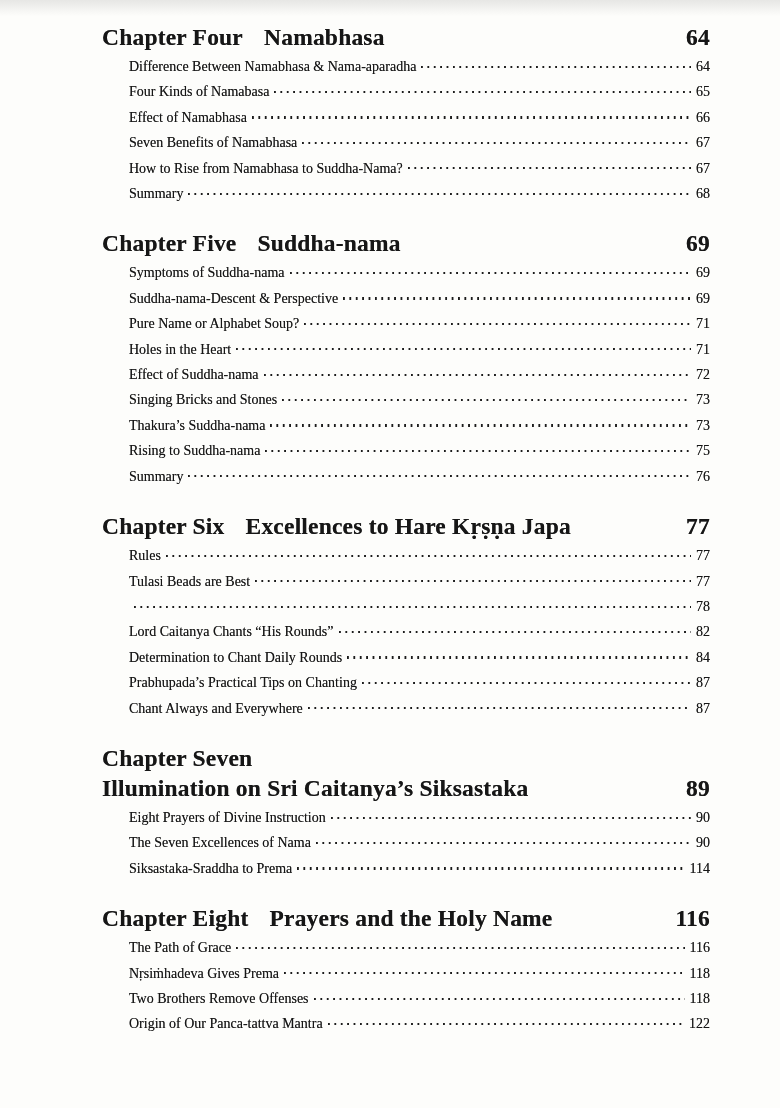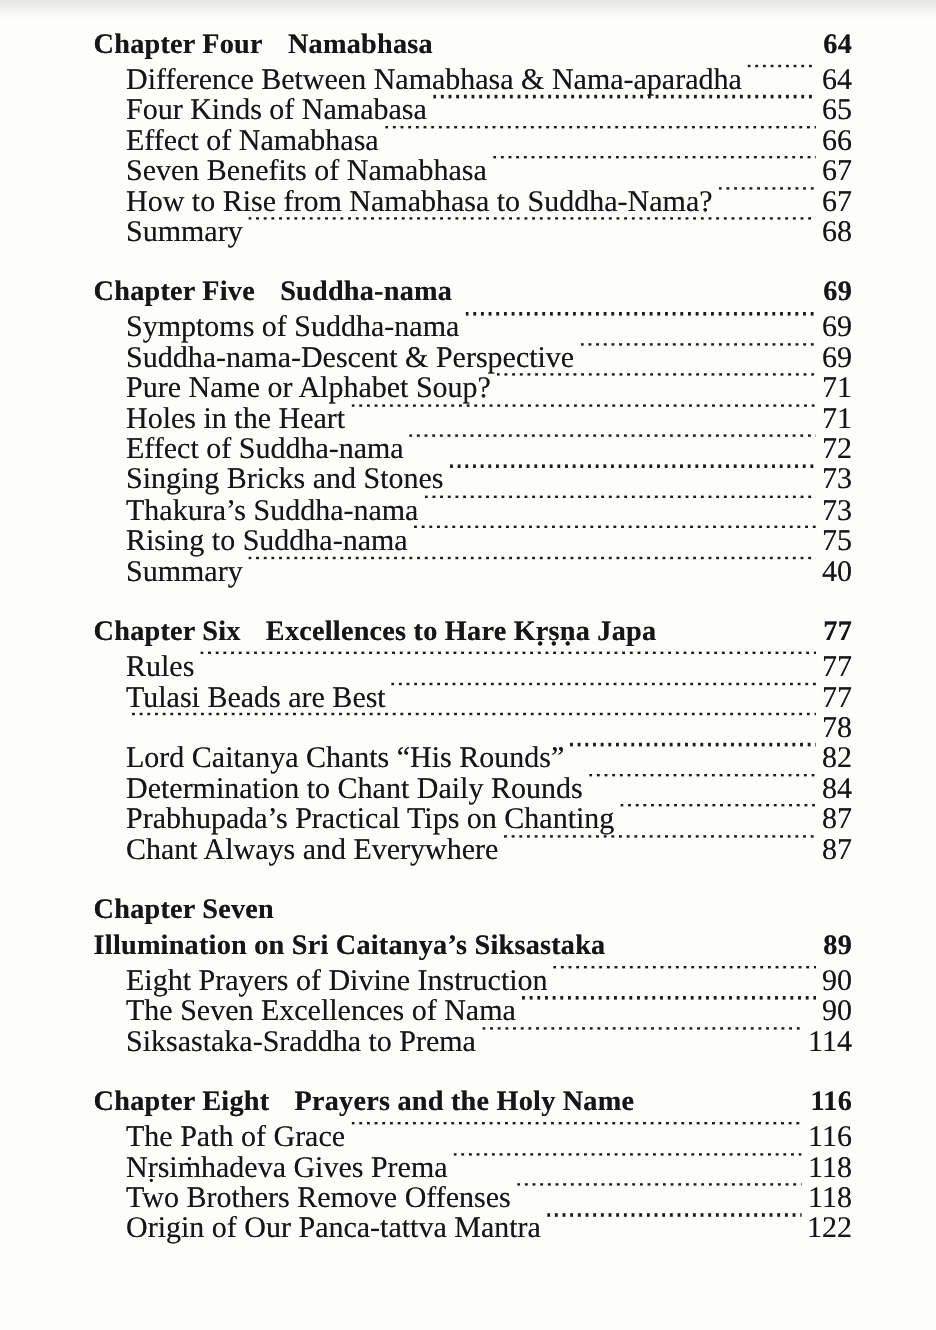--- a/index.html
+++ b/index.html
@@ -24,21 +24,21 @@
     height: 16px;
     background: linear-gradient(180deg, rgba(150,150,148,0.22), rgba(255,255,255,0));
     pointer-events: none;
   }
   .toc {
     position: absolute;
     left: 78px;
     top: 22px;
     width: 632px;
   }
-  .toc-section { margin-bottom: 22px; }
+  .toc-section { margin-bottom: 22px; margin-left: 24px; }
   .toc-section:last-child { margin-bottom: 0; }
 
   .headings { margin-bottom: 2px; }
   .heading-row {
     display: flex;
     align-items: baseline;
     font-weight: bold;
     font-size: 23.5px;
     line-height: 30px;
     letter-spacing: 0.2px;
@@ -46,22 +46,22 @@
   }
   .h-label { white-space: nowrap; }
   .h-title { margin-left: 21px; white-space: nowrap; }
   .h-title:empty { display: none; }
   .h-fill { flex: 1 1 auto; }
   .h-page { white-space: nowrap; }
   .h-page:empty { display: none; }
 
   .entry-row {
     display: flex;
-    align-items: flex-start;
-    font-size: 25px;
+    align-items: center;
+    font-size: 14px;
     line-height: 25.4px;
     padding-left: 27px;
     text-shadow: 0 0 0.4px rgba(20,20,20,0.6);
   }
   .e-title { white-space: nowrap; }
   .e-dots {
     flex: 1 1 auto;
     display: inline-block;
     min-width: 14px;
     height: 2.2px;
@@ -166,21 +166,21 @@
             <span class="e-page">73</span>
           </div>
           <div class="entry-row">
             <span class="e-title">Rising to Suddha-nama</span>
             <span class="e-dots"></span>
             <span class="e-page">75</span>
           </div>
           <div class="entry-row">
             <span class="e-title">Summary</span>
             <span class="e-dots"></span>
-            <span class="e-page">40</span>
+            <span class="e-page">76</span>
           </div>
         </div>
       </section>
       <section class="toc-section">
         <div class="headings">
           <div class="heading-row">
             <span class="h-label">Chapter Six</span>
             <span class="h-title">Excellences to Hare Kṛṣṇa Japa</span>
             <span class="h-fill"></span>
             <span class="h-page">77</span>

